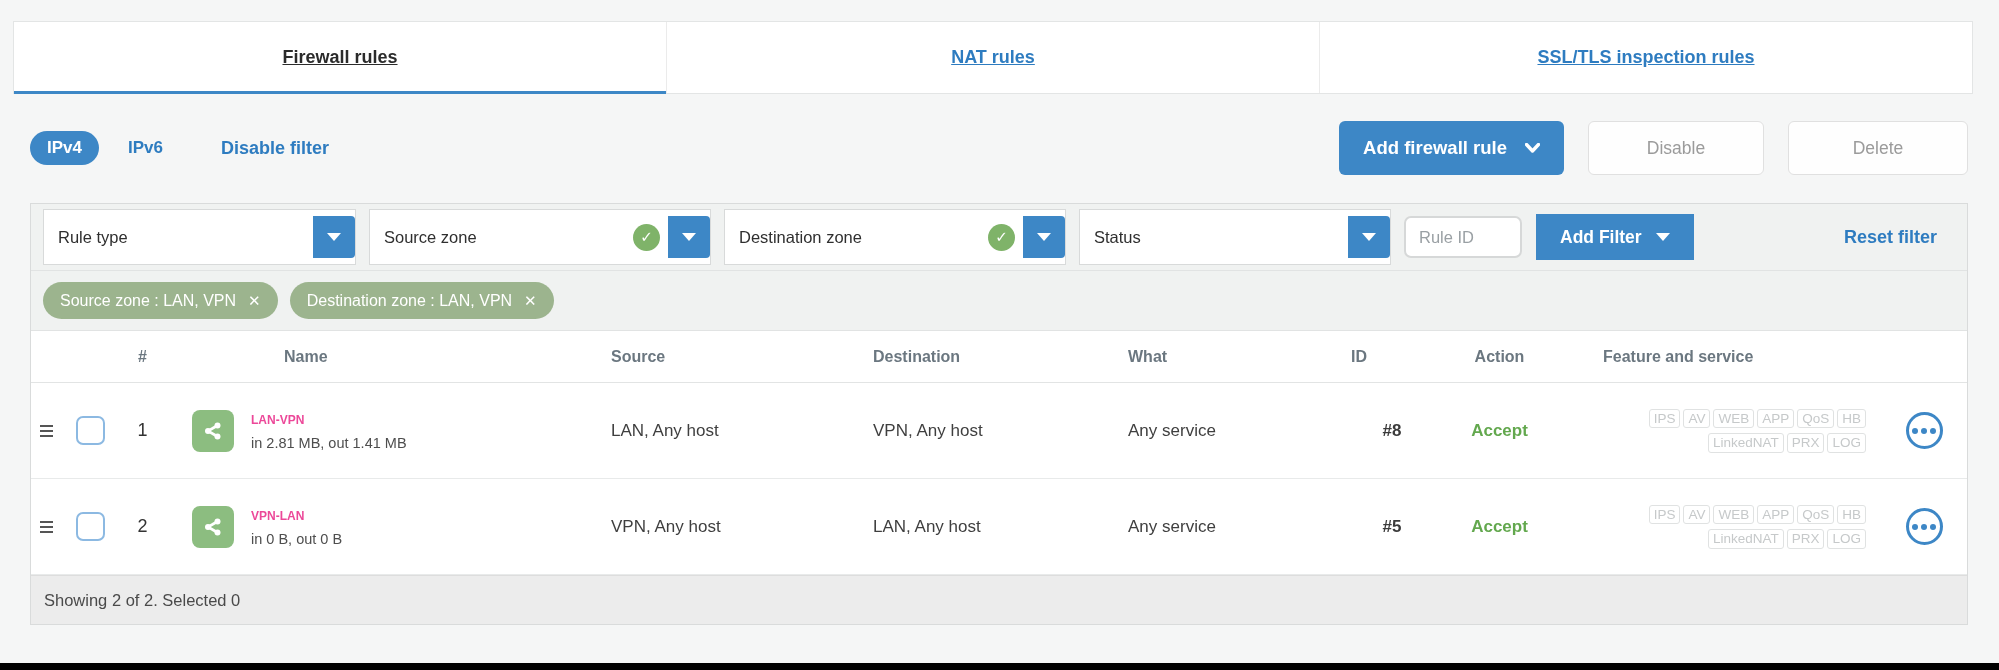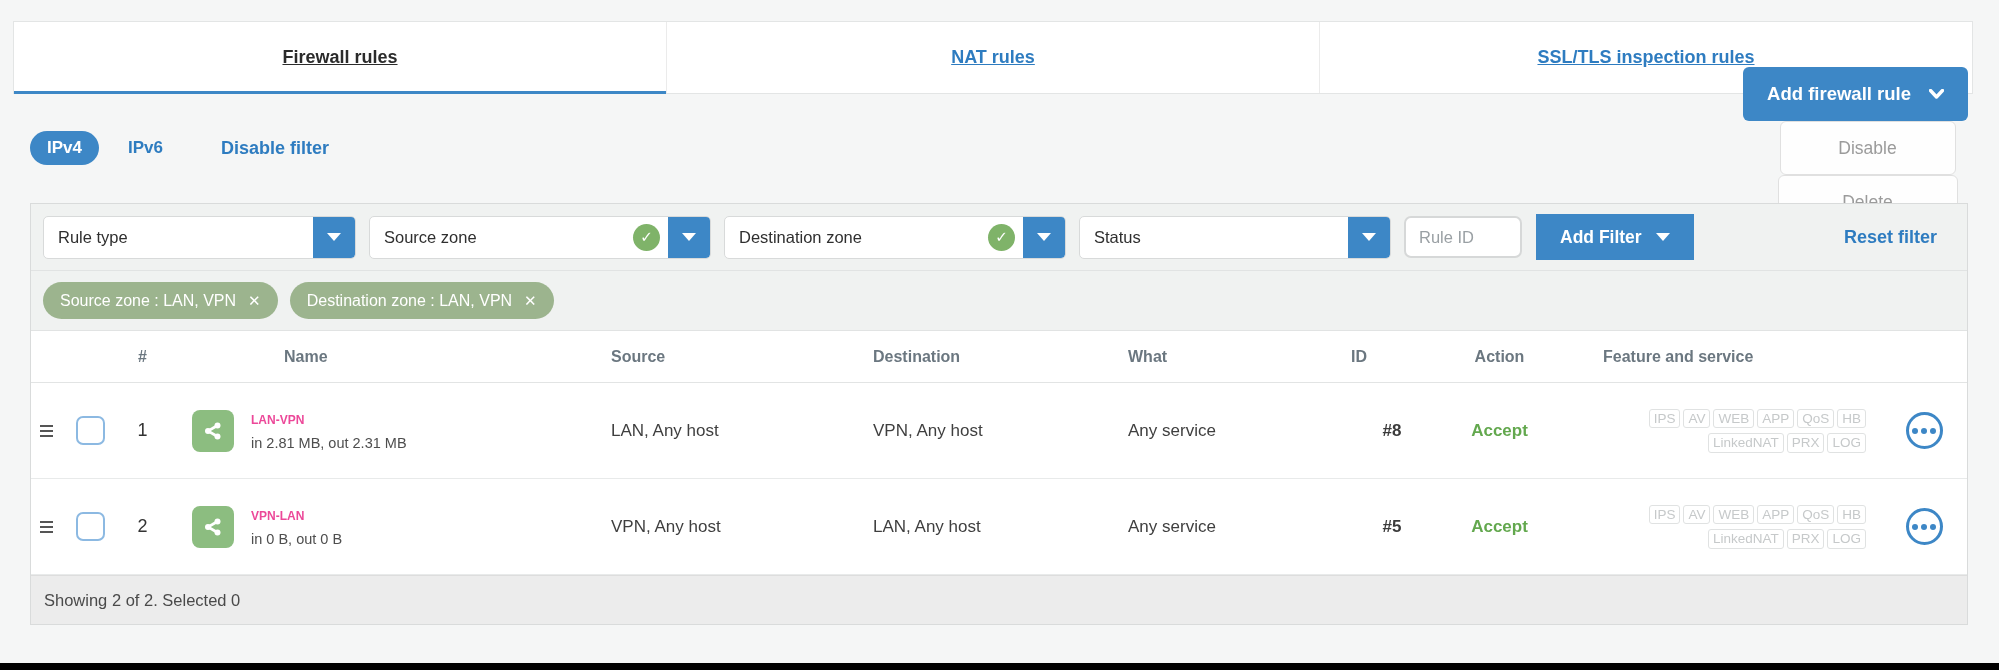--- a/index.html
+++ b/index.html
@@ -38,21 +38,21 @@
   .toolbar{
     position:absolute;top:118px;left:30px;width:1938px;height:60px;
     display:flex;align-items:center;
   }
   .pill{
     background:var(--accent);color:#fff;font-weight:bold;font-size:17px;
     border-radius:18px;padding:7px 17px;cursor:pointer;
   }
   .iplink{color:var(--link);font-weight:bold;font-size:17px;margin-left:29px;cursor:pointer;}
   .disable-filter{color:var(--link);font-weight:bold;font-size:18px;margin-left:58px;cursor:pointer;}
-  .toolbar-right{margin-left:auto;display:flex;align-items:center;flex-direction:column;}
+  .toolbar-right{margin-left:auto;display:flex;align-items:center;}
   .btn-primary{
     background:var(--accent);color:#fff;border:none;border-radius:6px;
     height:54px;padding:0 24px;font-size:18.5px;font-weight:bold;
     font-family:inherit;display:flex;align-items:center;gap:18px;cursor:pointer;
   }
   .chev{width:15px;height:10px;display:inline-block;}
   .btn-ghost{
     background:#fefefe;color:#9b9b9b;border:1px solid #e0e0e0;border-radius:6px;
     height:54px;width:180px;margin-left:24px;font-size:17.5px;font-family:inherit;cursor:pointer;
   }
@@ -61,21 +61,21 @@
   
   .card{
     position:absolute;top:203px;left:30px;width:1938px;
     border:1px solid #d9dbdb;background:#fff;
   }
   .filter-row{
     height:67px;background:#f0f2f1;border-bottom:1px solid #e1e3e3;
     display:flex;align-items:center;padding:0 12px;
   }
   .dropdown{
-    height:43px;background:#fff;border:1px solid #d8dada;border-radius:5px;
+    height:56px;background:#fff;border:1px solid #d8dada;border-radius:0;
     display:flex;align-items:center;overflow:hidden;margin-right:13px;cursor:pointer;
   }
   .dd-label{flex:1;padding-left:14px;font-size:16.5px;color:#2f2f2f;white-space:nowrap;}
   .dd-check{
     width:27px;height:27px;border-radius:50%;background:var(--check-green);
     color:#fff;font-size:15px;font-weight:bold;display:flex;align-items:center;justify-content:center;
     margin-right:8px;flex:none;
   }
   .dd-btn{
     width:42px;height:42px;background:var(--accent);flex:none;
@@ -276,21 +276,21 @@
         <svg width="24" height="24" viewBox="0 0 24 24">
           <line x1="16.5" y1="6.5" x2="7" y2="12" stroke="#fff" stroke-width="2.6"></line>
           <line x1="7" y1="12" x2="16.5" y2="17.5" stroke="#fff" stroke-width="2.6"></line>
           <circle cx="16.5" cy="6.5" r="3" fill="#fff"></circle>
           <circle cx="7" cy="12" r="3" fill="#fff"></circle>
           <circle cx="16.5" cy="17.5" r="3" fill="#fff"></circle>
         </svg>
       </span>
       <span>
         <a class="rule-name">LAN-VPN</a>
-        <div class="rule-traffic">in 2.81 MB, out 2.31 MB</div>
+        <div class="rule-traffic">in 2.81 MB, out 1.41 MB</div>
       </span>
     </div>
     <div class="c-text c-source">LAN, Any host</div>
     <div class="c-text c-dest">VPN, Any host</div>
     <div class="c-text c-what">Any service</div>
     <div class="c-id">#8</div>
     <div class="c-action">Accept</div>
     <div class="c-feature">
       <div class="badge-line"><span class="badge">IPS</span><span class="badge">AV</span><span class="badge">WEB</span><span class="badge">APP</span><span class="badge">QoS</span><span class="badge">HB</span></div>
       <div class="badge-line"><span class="badge">LinkedNAT</span><span class="badge">PRX</span><span class="badge">LOG</span></div>

